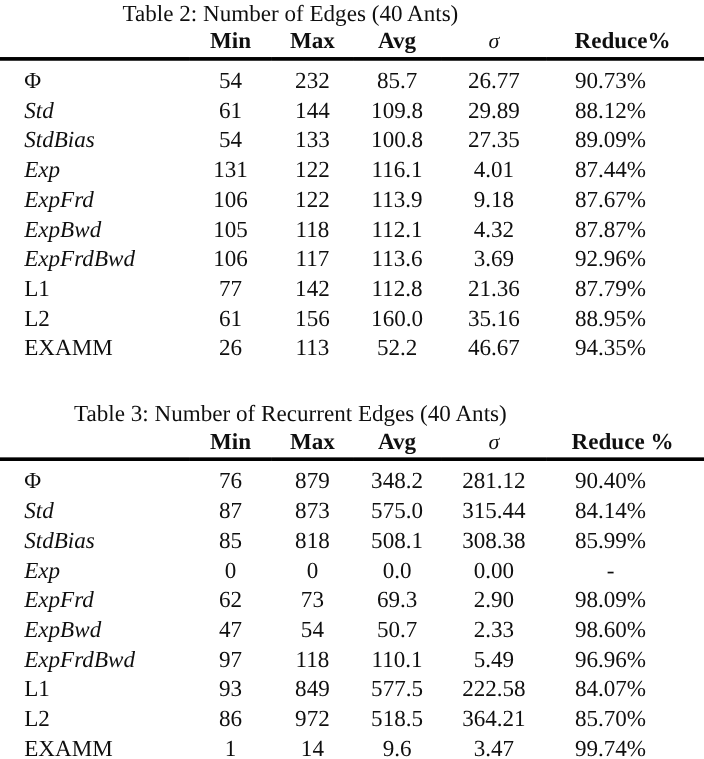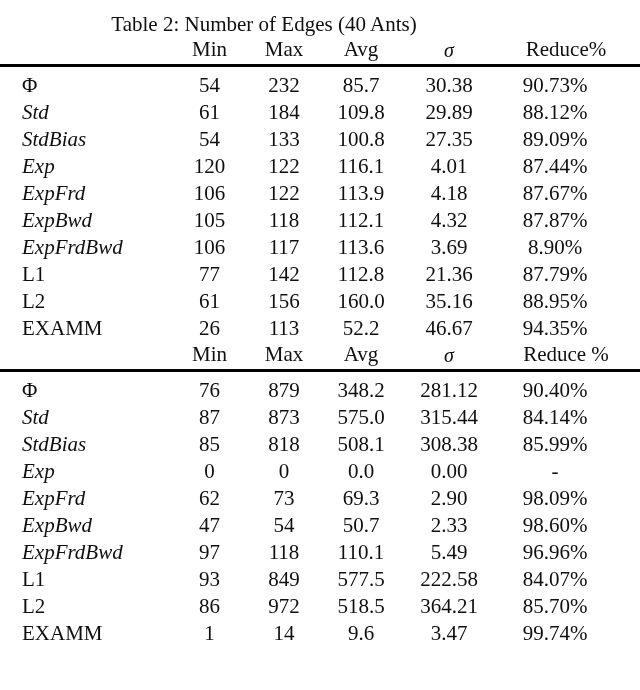--- a/index.html
+++ b/index.html
@@ -14,37 +14,37 @@
   }
   .page { width: 640px; }
 
   .caption {
     text-align: center;
     line-height: 25px;
     
     padding-right: 112px;
     white-space: nowrap;
   }
-  .tbl-2 .caption { margin-top: 12px; }
+  .tbl-2 .caption { margin-top: 0; }
   .tbl-3 .caption { margin-top: 34px; }
 
   table {
     border-collapse: collapse;
     table-layout: fixed;
     width: 640px;
   }
   col.c-label  { width: 172px; }
   col.c-min    { width: 75px; }
   col.c-max    { width: 74px; }
   col.c-avg    { width: 80px; }
   col.c-sigma  { width: 96px; }
   col.c-reduce { width: 143px; }
 
   thead th {
-    font-weight: normal;
+    font-weight: bold;
     text-align: center;
     vertical-align: bottom;
     height: 22px;
     padding: 0 0 2px 0;
     border-bottom: 3px solid #000000;
     font-size: 21px;
   }
   thead th.sigma-h {
     font-weight: normal;
     font-style: italic;
@@ -93,70 +93,70 @@
           <th class="sigma-h">σ</th>
           <th class="reduce-h">Reduce%</th>
         </tr>
       </thead>
       <tbody>
           <tr>
             <td class="lbl">Φ</td>
             <td>54</td>
             <td>232</td>
             <td>85.7</td>
-            <td>30.38</td>
+            <td>26.77</td>
             <td class="reduce-c">90.73%</td>
           </tr>
           <tr>
             <td class="lbl it">Std</td>
             <td>61</td>
-            <td>184</td>
+            <td>144</td>
             <td>109.8</td>
             <td>29.89</td>
             <td class="reduce-c">88.12%</td>
           </tr>
           <tr>
             <td class="lbl it">StdBias</td>
             <td>54</td>
             <td>133</td>
             <td>100.8</td>
             <td>27.35</td>
             <td class="reduce-c">89.09%</td>
           </tr>
           <tr>
             <td class="lbl it">Exp</td>
-            <td>120</td>
+            <td>131</td>
             <td>122</td>
             <td>116.1</td>
             <td>4.01</td>
             <td class="reduce-c">87.44%</td>
           </tr>
           <tr>
             <td class="lbl it">ExpFrd</td>
             <td>106</td>
             <td>122</td>
             <td>113.9</td>
-            <td>4.18</td>
+            <td>9.18</td>
             <td class="reduce-c">87.67%</td>
           </tr>
           <tr>
             <td class="lbl it">ExpBwd</td>
             <td>105</td>
             <td>118</td>
             <td>112.1</td>
             <td>4.32</td>
             <td class="reduce-c">87.87%</td>
           </tr>
           <tr>
             <td class="lbl it">ExpFrdBwd</td>
             <td>106</td>
             <td>117</td>
             <td>113.6</td>
             <td>3.69</td>
-            <td class="reduce-c">8.90%</td>
+            <td class="reduce-c">92.96%</td>
           </tr>
           <tr>
             <td class="lbl">L1</td>
             <td>77</td>
             <td>142</td>
             <td>112.8</td>
             <td>21.36</td>
             <td class="reduce-c">87.79%</td>
           </tr>
           <tr>
@@ -173,20 +173,21 @@
             <td>113</td>
             <td>52.2</td>
             <td>46.67</td>
             <td class="reduce-c">94.35%</td>
           </tr>
         </tbody>
     </table>
   </section>
 
   <section class="tbl-3">
+    <div class="caption">Table 3: Number of Recurrent Edges (40 Ants)</div>
     <table>
       <colgroup>
         <col class="c-label">
           <col class="c-min">
           <col class="c-max">
         <col class="c-avg">
           <col class="c-sigma">
           <col class="c-reduce">
       </colgroup>
       <thead>

